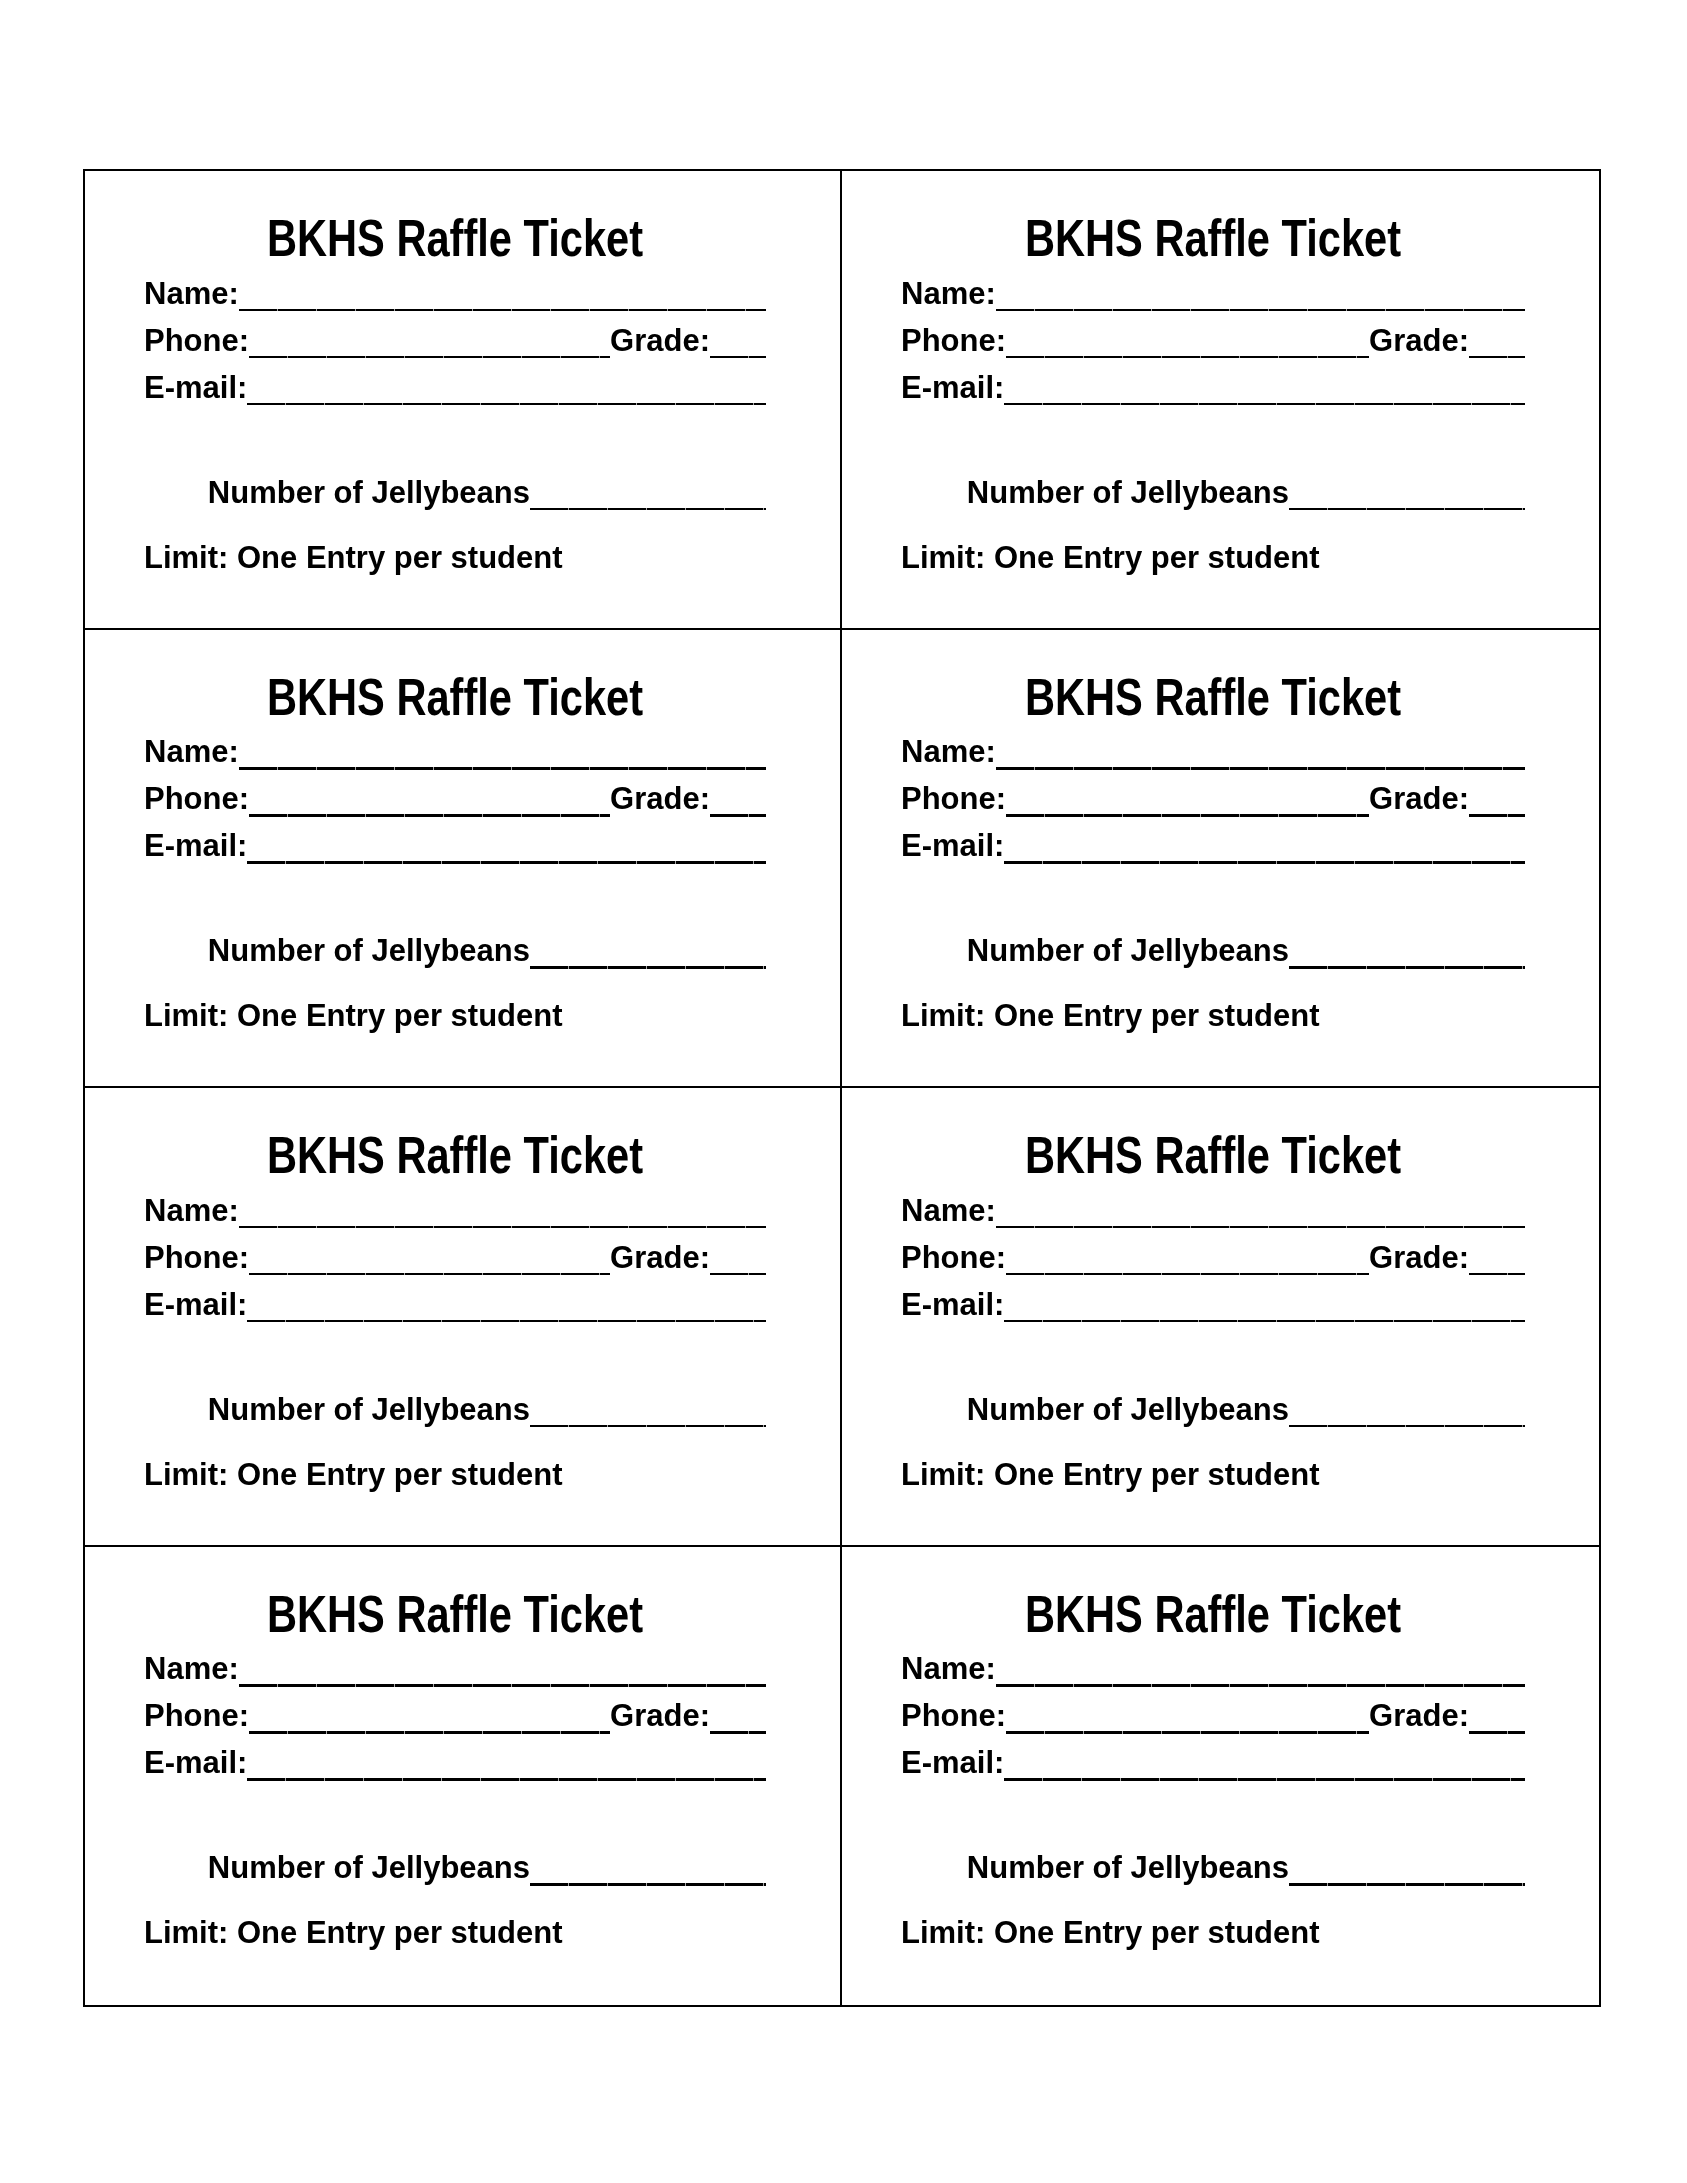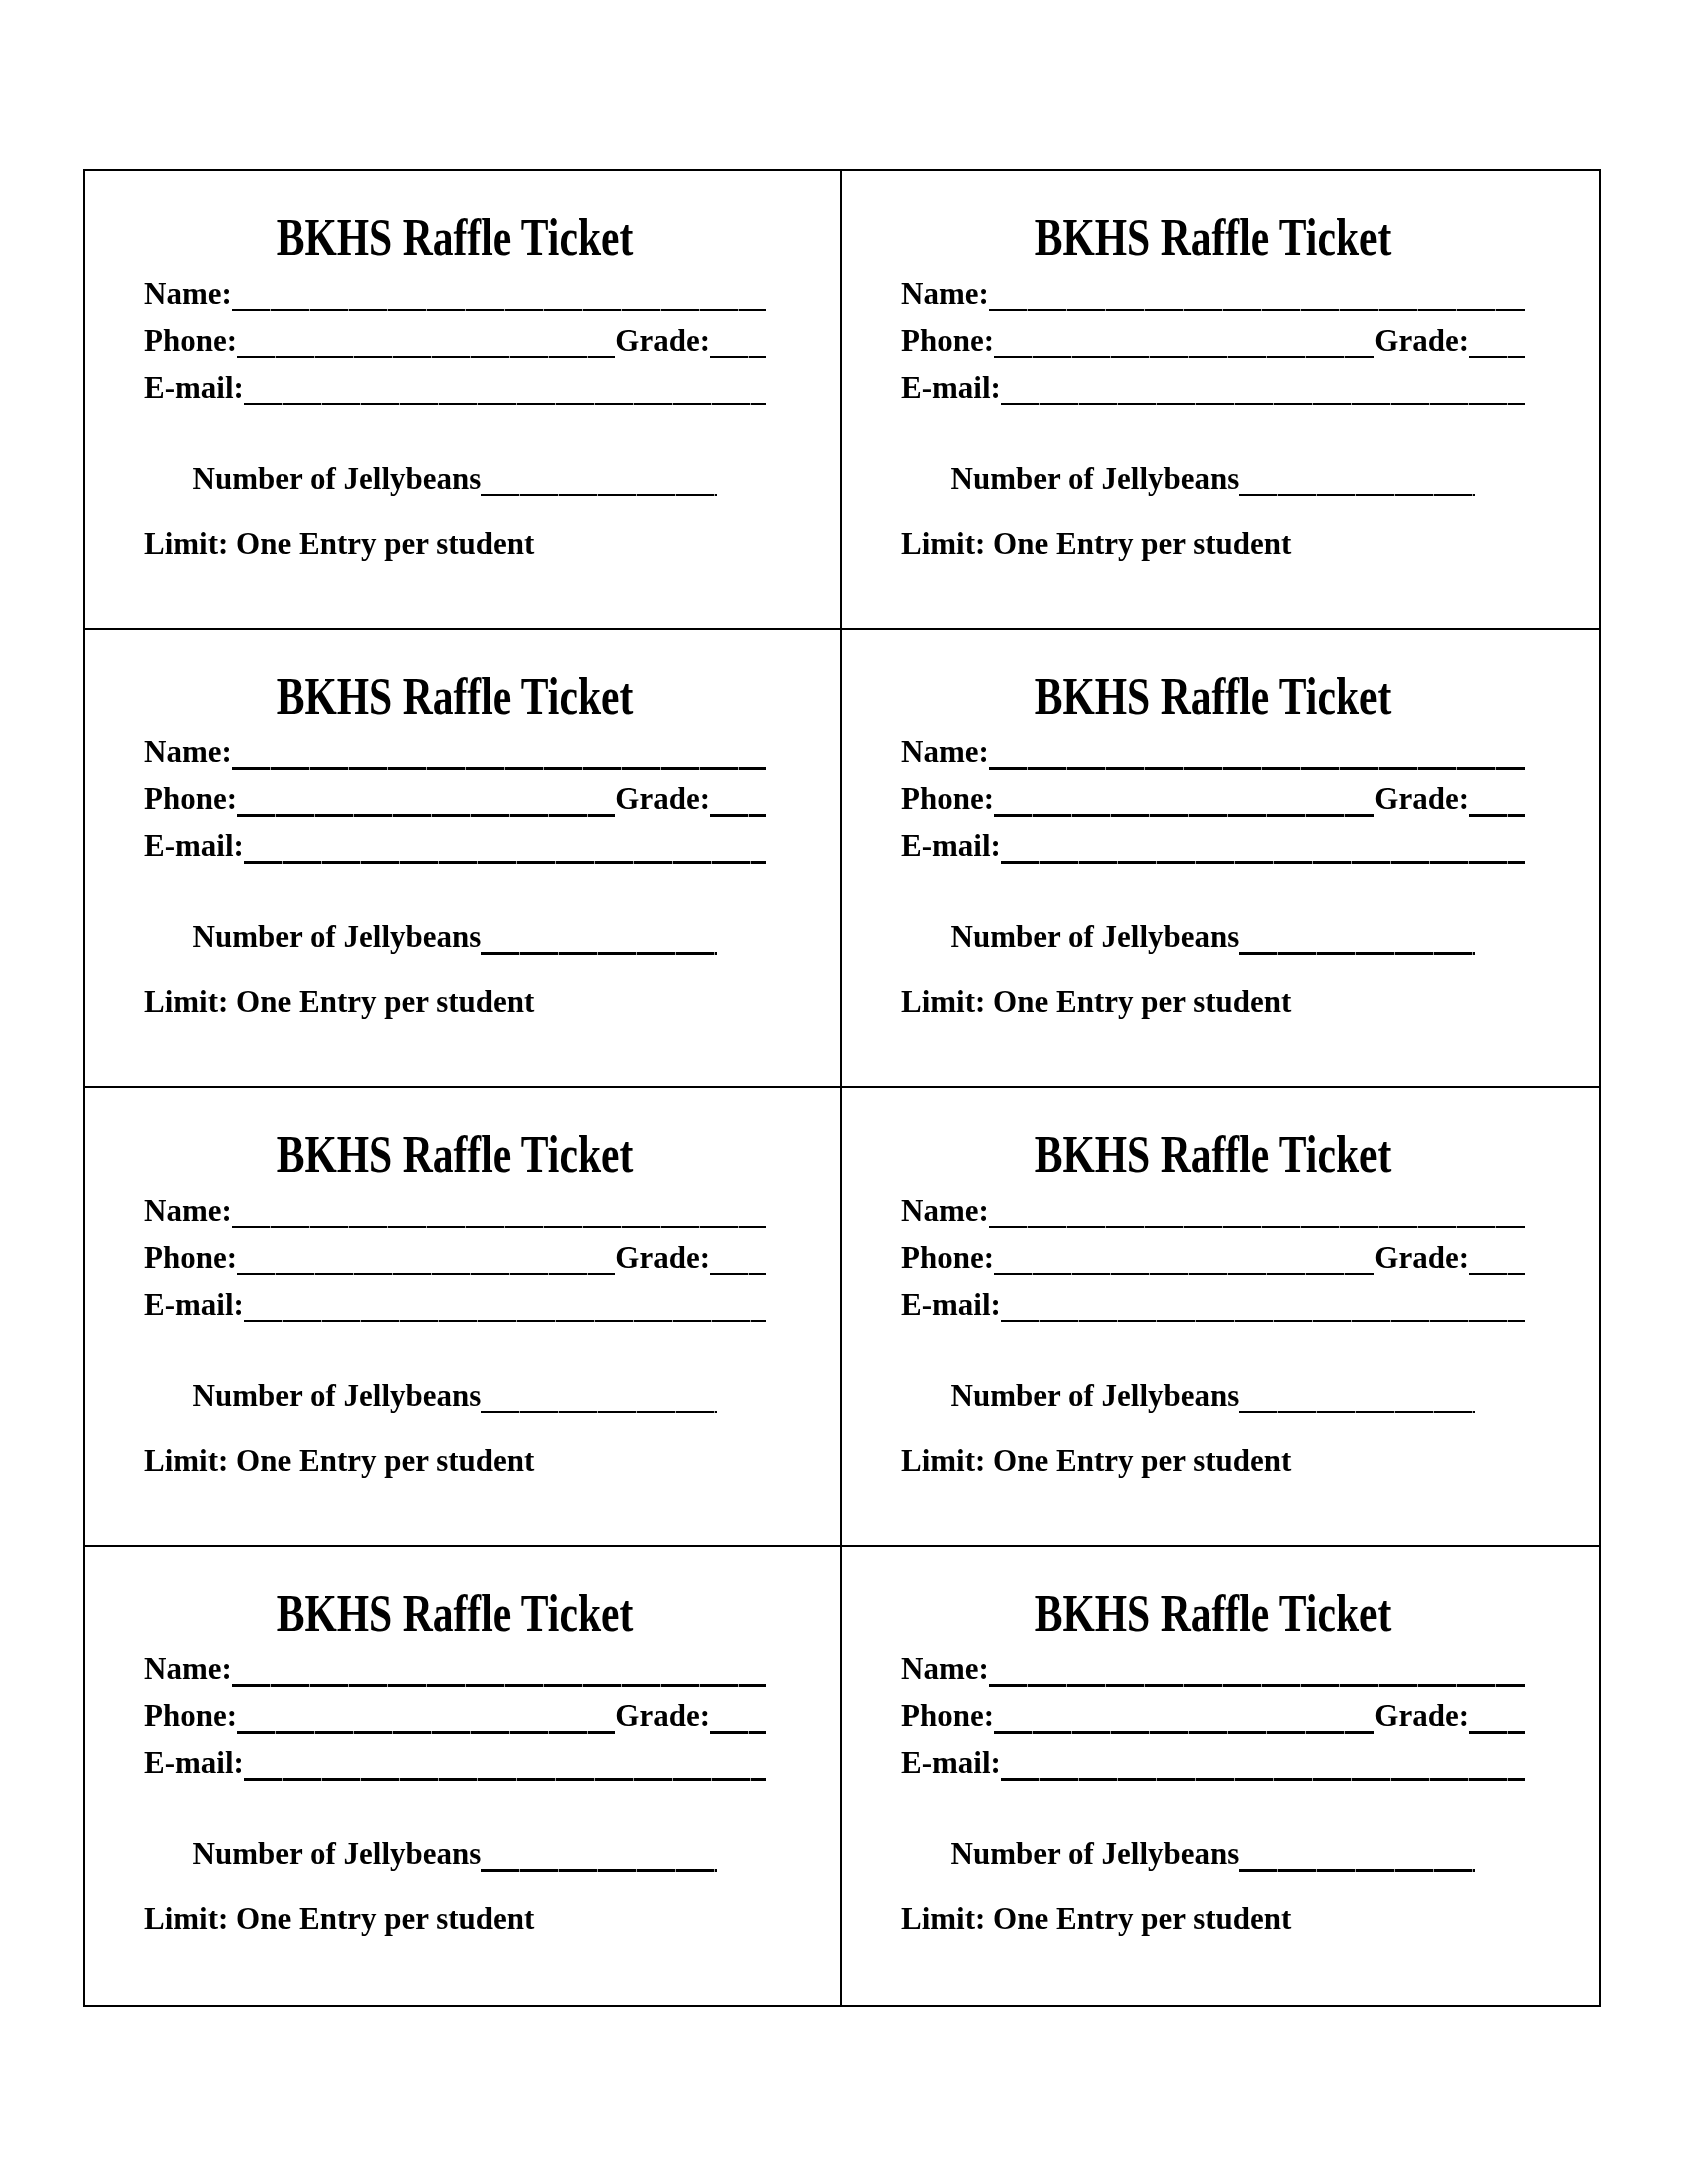--- a/index.html
+++ b/index.html
@@ -32,21 +32,20 @@
     display: grid;
     grid-template-columns: 1fr 1fr;
     grid-template-rows: repeat(4, 1fr);
   }
   .ticket {
     box-sizing: border-box;
     border-right: 2.6px solid #000;
     border-bottom: 2.6px solid #000;
     padding: 0 74px 13px 59px;
     overflow: hidden;
-    font-family: Liberation Serif, serif;
   }
   .ticket:nth-child(2n) { border-right: none; }
   .ticket:nth-child(n+7) { border-bottom: none; }
 
   .title {
     margin-top: 38px;
     font-size: 52px;
     font-weight: 700;
     line-height: 58px;
     text-align: center;
@@ -74,23 +73,23 @@
       #000 0px, #000 38px,
       rgba(0,0,0,0.35) 38px, rgba(0,0,0,0.35) 39px
     );
   }
   .grow { flex: 1 1 auto; }
   .grade-line { width: 56px; flex: 0 0 auto; }
   .jelly-line { width: 236px; flex: 0 0 auto; }
   .jrow {
     display: flex;
     align-items: flex-end;
-    justify-content: center;
+    justify-content: flex-end;
     height: 47px;
-    margin-top: 44px;
+    margin-top: 58px;
   }
   .limit {
     font-size: 31px;
     font-weight: 700;
     line-height: 47px;
     margin-top: 18px;
     white-space: nowrap;
   }
 </style>
 </head>

